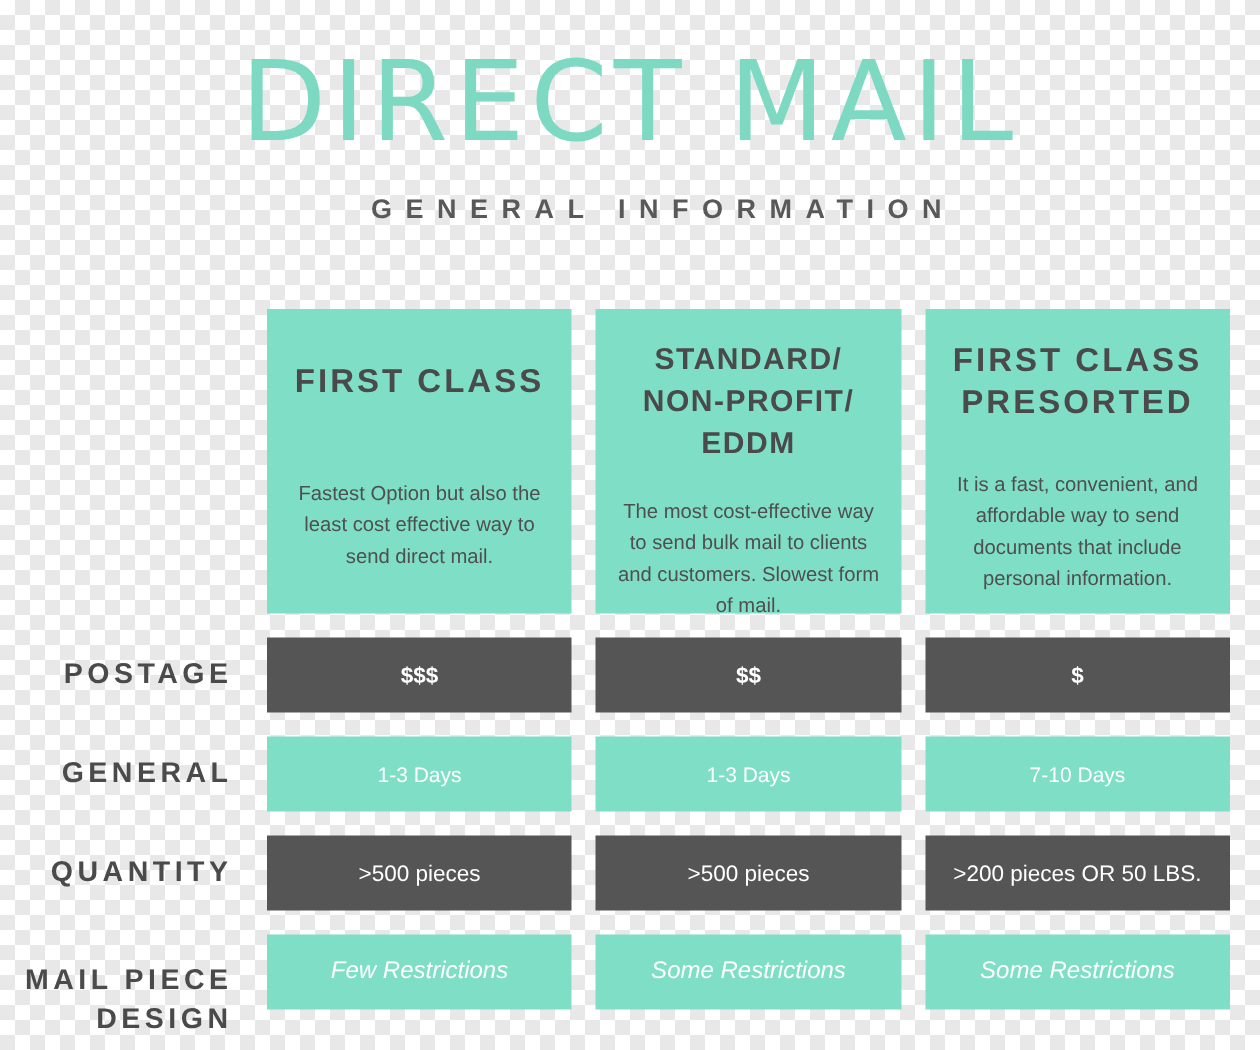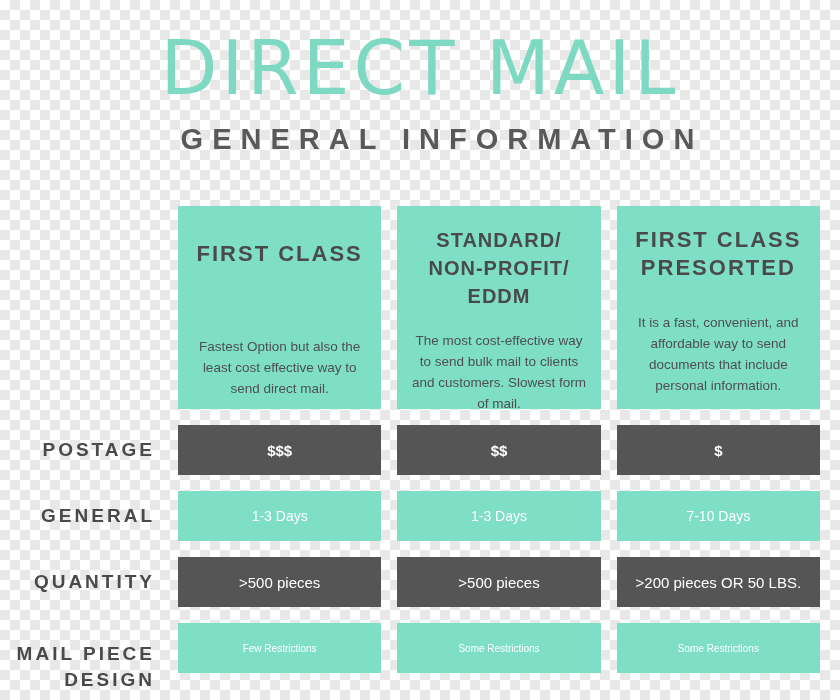--- a/index.html
+++ b/index.html
@@ -35,21 +35,21 @@
   .main-title {
     font-size: 74px;
     line-height: 80px;
     letter-spacing: 4px;
     color: #7ed9c3;
     font-weight: 400;
     font-family: "DejaVu Sans", sans-serif;
   }
   .sub-title {
     margin-top: 16px;
-    font-size: 29px;
+    font-size: 18px;
     line-height: 30px;
     letter-spacing: 9px;
     color: #595959;
     font-weight: 700;
     font-family: "Liberation Sans", sans-serif;
     padding-left: 44px;
   }
 
   
   .grid {
@@ -119,38 +119,38 @@
   }
   .card-desc {
     color: #4f4f4f;
     font-size: 13.5px;
     line-height: 21px;
     font-weight: 400;
     max-width: 190px;
   }
   .header-row .cell.c1 { justify-content: flex-start; }
   .header-row .cell.c1 .card-title { margin-top: 14px; }
-  .header-row .cell.c1 .card-desc { margin-top: 60px; }
+  .header-row .cell.c1 .card-desc { margin-top: 42px; }
   .header-row .cell.c2 .card-desc { margin-top: 22px; }
   .header-row .cell.c3 .card-desc { margin-top: 12px; }
 
   
   .data-row { margin-top: 16px; }
   .data-row .cell {
     height: 50px;
     color: #ffffff;
     font-size: 14px;
     font-weight: 700;
   }
   .dark .cell { background: #555555; }
   .mint .cell { background: #7edfc6; }
   .mint .cell { font-weight: 400; }
   .postage-row .cell { font-size: 15px; font-weight: 700; }
   .quantity-row .cell { font-weight: 400; font-size: 15px; }
-  .design-row .cell { font-weight: 400; font-size: 10px; }
+  .design-row .cell { font-weight: 400; font-size: 16px; font-style: italic; }
   .delivery-row .cell { font-weight: 400; font-size: 14px; }
 </style>
 </head>
 <body>
 
 <div class="page">
 
   <div class="title-wrap">
     <div class="main-title">DIRECT MAIL</div>
     <div class="sub-title">GENERAL INFORMATION</div>

